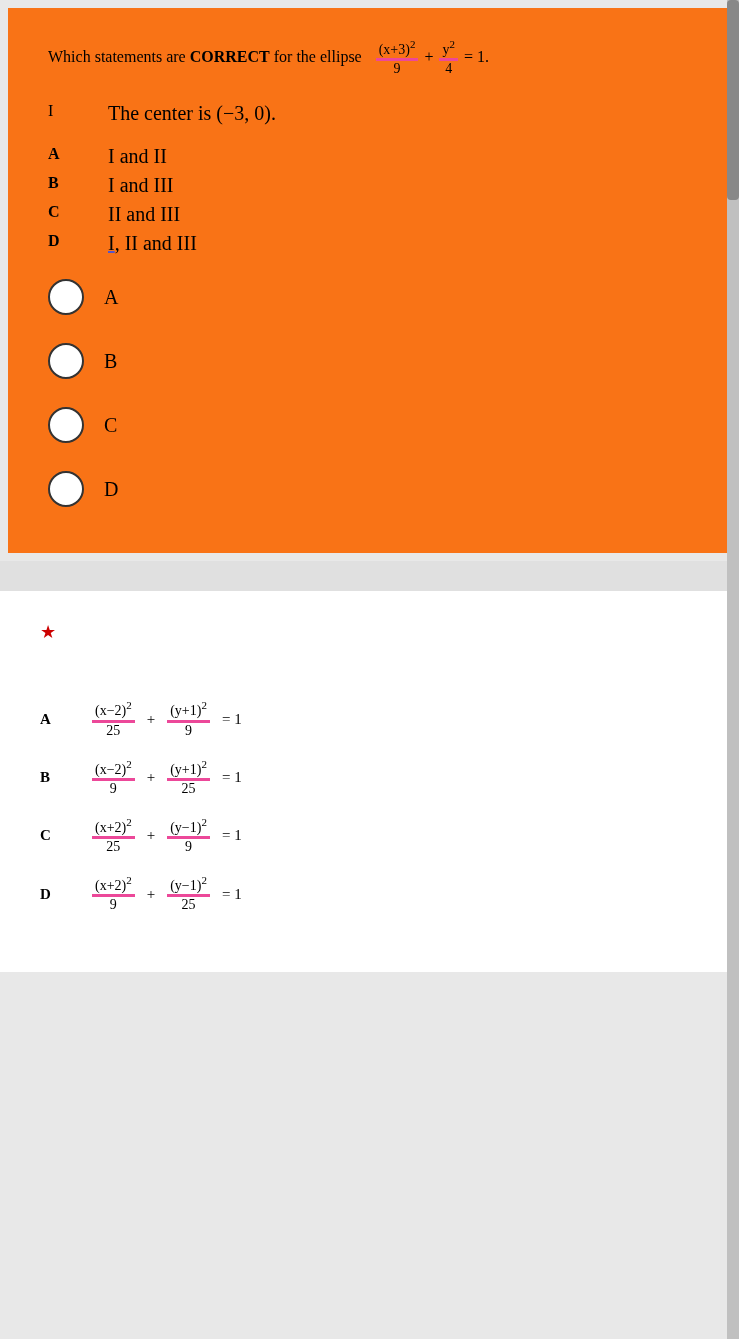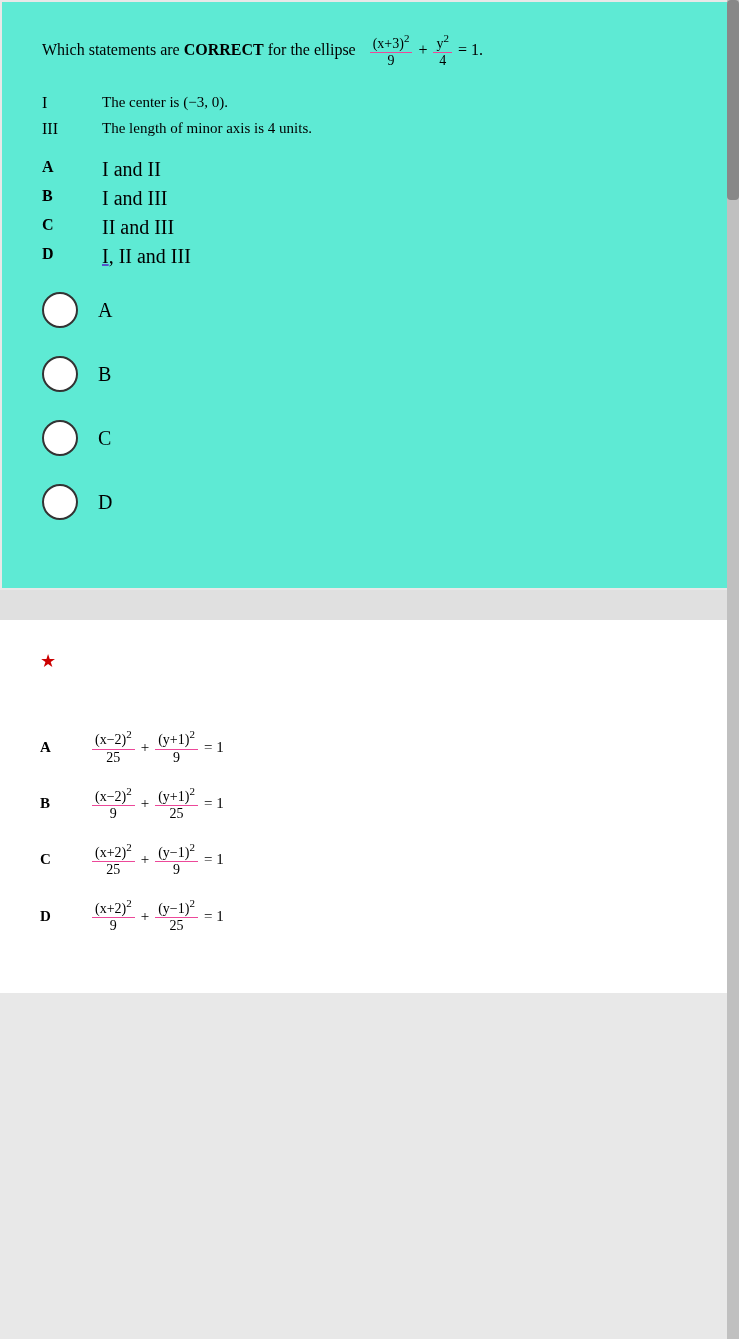--- a/index.html
+++ b/index.html
@@ -3,23 +3,23 @@
   <meta charset="utf-8">
   <style>
     * { margin: 0; padding: 0; box-sizing: border-box; }
     body {
       font-family: Georgia, 'Times New Roman', serif;
       background: #e8e8e8;
       width: 739px;
       min-height: 1339px;
     }
     .question-block {
-      background: #5eead4;
-      margin: 2px;
-      padding: 30px 40px 40px 40px;
+      background: #f97316;
+      margin: 8px;
+      padding: 30px 40px 18px 40px;
     }
     .question-block-2 {
       background: #f0f0f0;
       padding: 20px 40px 0px 40px;
       min-height: 30px;
     }
     .question-block-3 {
       background: #ffffff;
       padding: 30px 40px 40px 40px;
     }
@@ -39,21 +39,21 @@
       display: flex;
       align-items: flex-start;
       margin-bottom: 8px;
     }
     .statement-label {
       width: 60px;
       font-size: 16px;
       flex-shrink: 0;
     }
     .statement-text {
-      font-size: 15px;
+      font-size: 20px;
       flex: 1;
     }
     .options-table {
       margin-bottom: 20px;
     }
     .option-row {
       display: flex;
       align-items: flex-start;
       margin-bottom: 6px;
     }
@@ -125,32 +125,32 @@
     .fraction {
       display: inline-flex;
       flex-direction: column;
       align-items: center;
       vertical-align: middle;
       font-size: 14px;
       margin: 0 2px;
       line-height: 1.2;
     }
     .fraction .num {
-      border-bottom: 1px solid #ec4899;
+      border-bottom: 3px solid #ec4899;
       padding: 0 3px;
       font-size: 14px;
     }
     .fraction .den {
       padding: 0 3px;
       font-size: 14px;
     }
     .eq-line {
       display: flex;
       align-items: center;
-      gap: 4px;
+      gap: 10px;
       font-size: 15px;
     }
     .scrollbar {
       position: fixed;
       right: 0;
       top: 0;
       width: 12px;
       height: 1339px;
       background: #c0c0c0;
     }
@@ -181,24 +181,20 @@
       <span class="den">4</span>
     </span>
     <span> = 1.</span>
   </div>
 
   <div class="statement-table">
     <div class="statement-row">
       <span class="statement-label">I</span>
       <span class="statement-text">The center is (−3, 0).</span>
     </div>
-    <div class="statement-row">
-      <span class="statement-label">III</span>
-      <span class="statement-text">The length of minor axis is 4 units.</span>
-    </div>
   </div>
 
   <div class="options-table" style="margin-top:16px;">
     <div class="option-row">
       <span class="option-label">A</span>
       <span class="option-text">I and II</span>
     </div>
     <div class="option-row">
       <span class="option-label">B</span>
       <span class="option-text">I and III</span>

